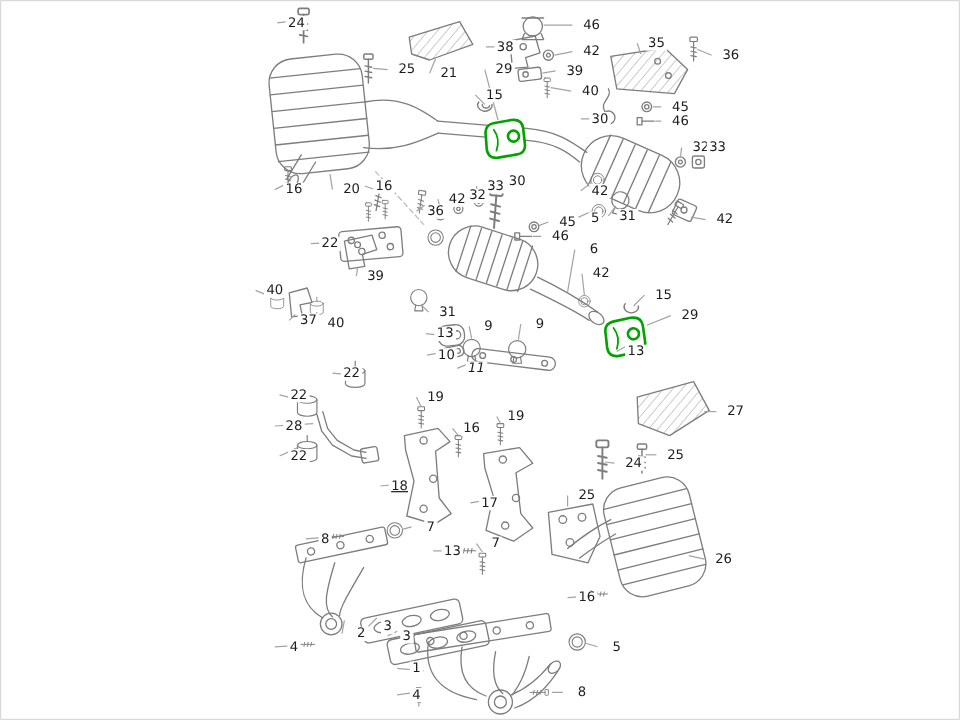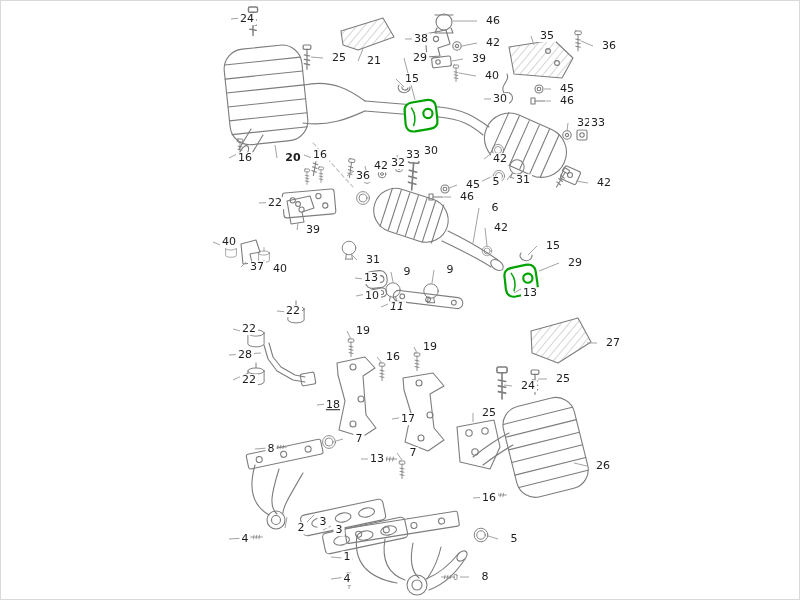--- a/index.html
+++ b/index.html
@@ -438,21 +438,21 @@
       <div class="callout" style="left: 530px; top: 35px;">35</div>
       <div class="callout" style="left: 592px; top: 45px;">36</div>
       <div class="callout" style="left: 403px; top: 57px;">29</div>
       <div class="callout" style="left: 395px; top: 78px;">15</div>
       <div class="callout" style="left: 483px; top: 98px;">30</div>
       <div class="callout" style="left: 550px; top: 88px;">45</div>
       <div class="callout" style="left: 550px; top: 100px;">46</div>
       <div class="callout" style="left: 567px; top: 122px;">32</div>
       <div class="callout" style="left: 581px; top: 122px;">33</div>
       <div class="callout" style="left: 228px; top: 157px;">16</div>
-      <div class="callout" style="left: 276px; top: 157px; font-weight: bold;">20</div>
+      <div class="callout" style="left: 276px; top: 157px;">20</div>
       <div class="callout" style="left: 303px; top: 154px;">16</div>
       <div class="callout" style="left: 483px; top: 158px;">42</div>
       <div class="callout" style="left: 479px; top: 181px;">5</div>
       <div class="callout" style="left: 506px; top: 179px;">31</div>
       <div class="callout" style="left: 587px; top: 182px;">42</div>
       <div class="callout" style="left: 258px; top: 202px;">22</div>
       <div class="callout" style="left: 346px; top: 175px;">36</div>
       <div class="callout" style="left: 364px; top: 165px;">42</div>
       <div class="callout" style="left: 381px; top: 162px;">32</div>
       <div class="callout" style="left: 396px; top: 154px;">33</div>

